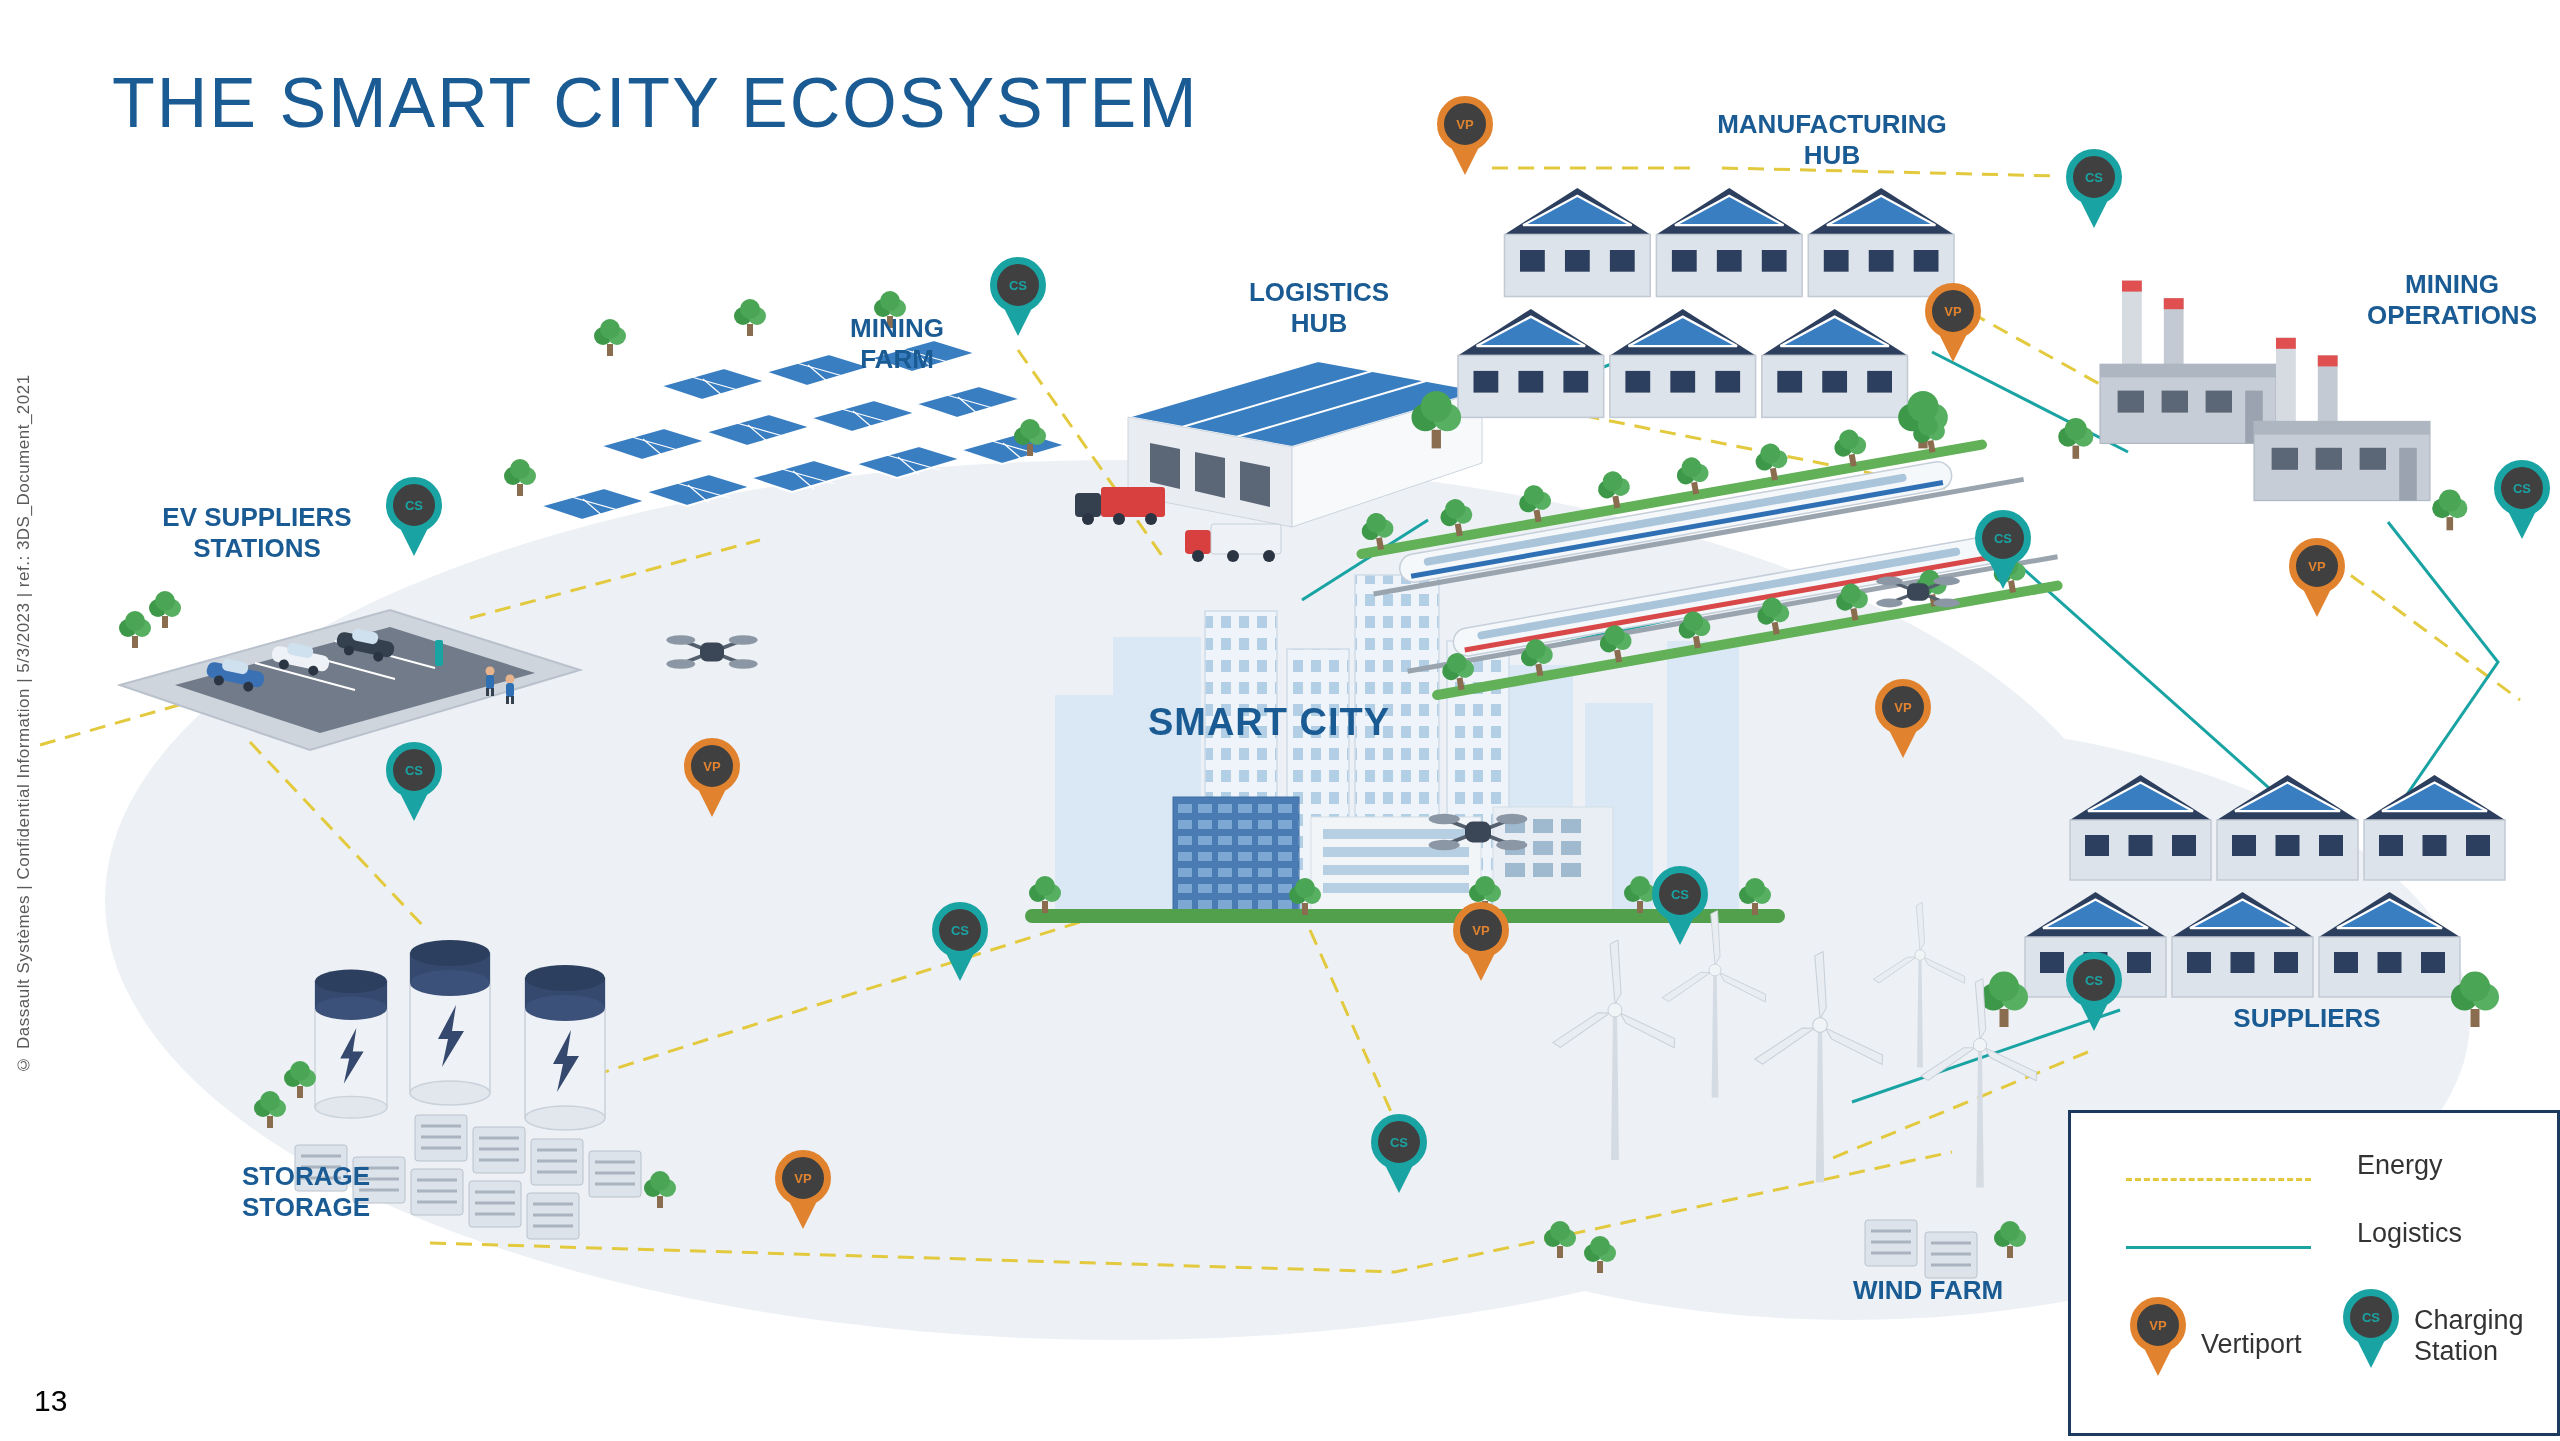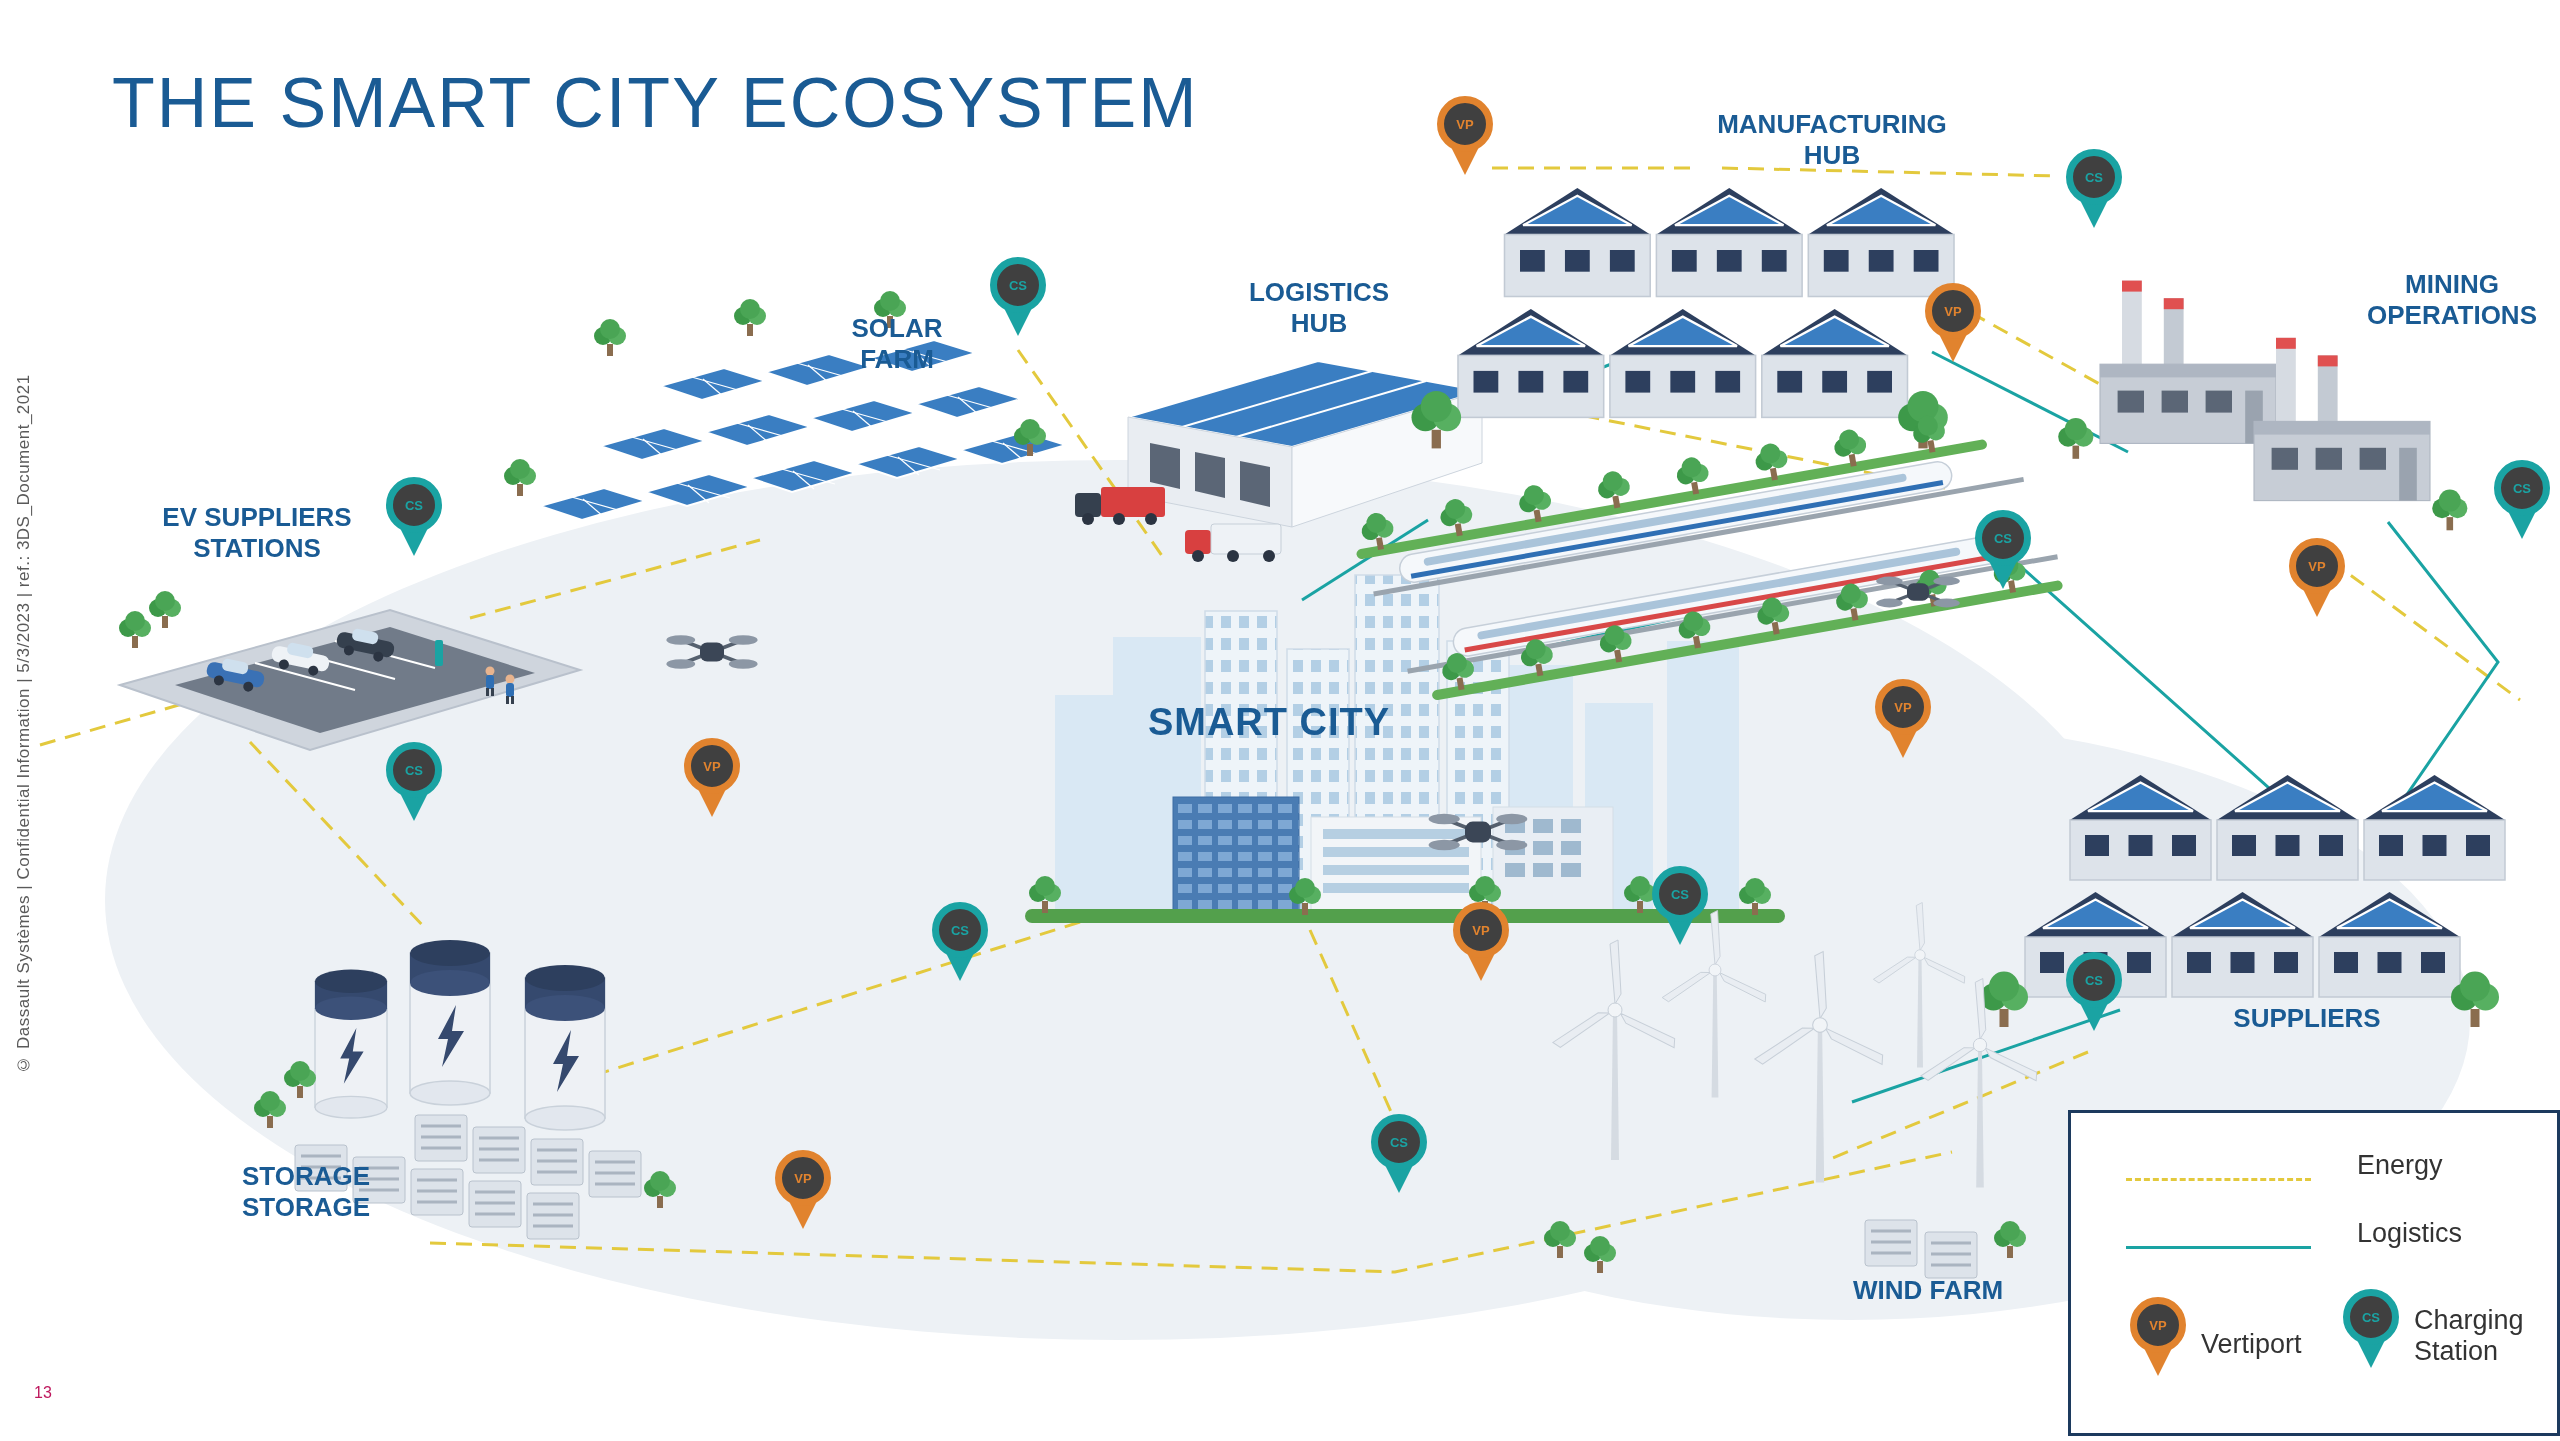--- a/index.html
+++ b/index.html
@@ -13,21 +13,21 @@
   .slide-title {
     position:absolute; left:112px; top:63px;
     font-size:70px; font-weight:normal; letter-spacing:2px;
     color:var(--title-blue,#1a5b94); white-space:nowrap;
   }
   .sidebar-text {
     position:absolute; left:14px; top:724px;
     writing-mode:vertical-rl; transform:translateY(-50%) rotate(180deg);
     font-size:17px; color:#5a5a5a; letter-spacing:.5px; white-space:nowrap;
   }
-  .page-number { position:absolute; left:34px; top:1384px; font-size:16px; color:#be185d; }
+  .page-number { position:absolute; left:34px; top:1384px; font-size:30px; color:#000000; }
 
   .node-label {
     position:absolute; transform:translate(-50%,-50%);
     text-align:center; font-weight:bold; font-size:26px; line-height:1.2;
     color:var(--title-blue,#1a5b94); z-index:4;
   }
   .node-label.smart-city { font-size:38px; letter-spacing:1px; }
 
   .pin { position:absolute; width:64px; transform:translateX(-50%); z-index:6; }
   .pin .head {
@@ -401,21 +401,21 @@
     </g>
   <g transform="translate(1918,592) scale(1.1)">
       <use href="#drone"></use>
     </g>
 </svg>
 
 <div class="slide-title">THE SMART CITY ECOSYSTEM</div>
 <div class="sidebar-text">© Dassault Systèmes | Confidential Information | 5/3/2023 | ref.: 3DS_Document_2021</div>
 <div class="page-number">13</div>
 
-<div class="node-label" style="left:897px; top:344px; width:130px;">SOLAR FARM</div>
+<div class="node-label" style="left:897px; top:344px; width:130px;">MINING FARM</div>
 <div class="node-label" style="left:257px; top:533px; width:240px;">EV SUPPLIERS STATIONS</div>
 <div class="node-label" style="left:1319px; top:308px; width:170px;">LOGISTICS HUB</div>
 <div class="node-label" style="left:1832px; top:140px; width:280px;">MANUFACTURING HUB</div>
 <div class="node-label" style="left:2452px; top:300px; width:220px;">MINING OPERATIONS</div>
 <div class="node-label smart-city" style="left:1269px; top:723px; width:420px;">SMART CITY</div>
 <div class="node-label" style="left:306px; top:1192px; width:170px;">STORAGE STORAGE</div>
 <div class="node-label" style="left:1928px; top:1291px; width:300px;">WIND FARM</div>
 <div class="node-label" style="left:2307px; top:1019px; width:260px;">SUPPLIERS</div>
 
 <div class="pin vp" style="left:1465px; top:96px;">

